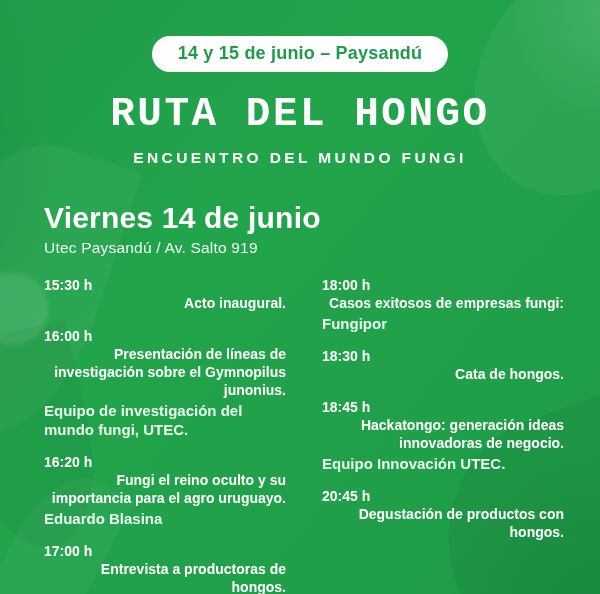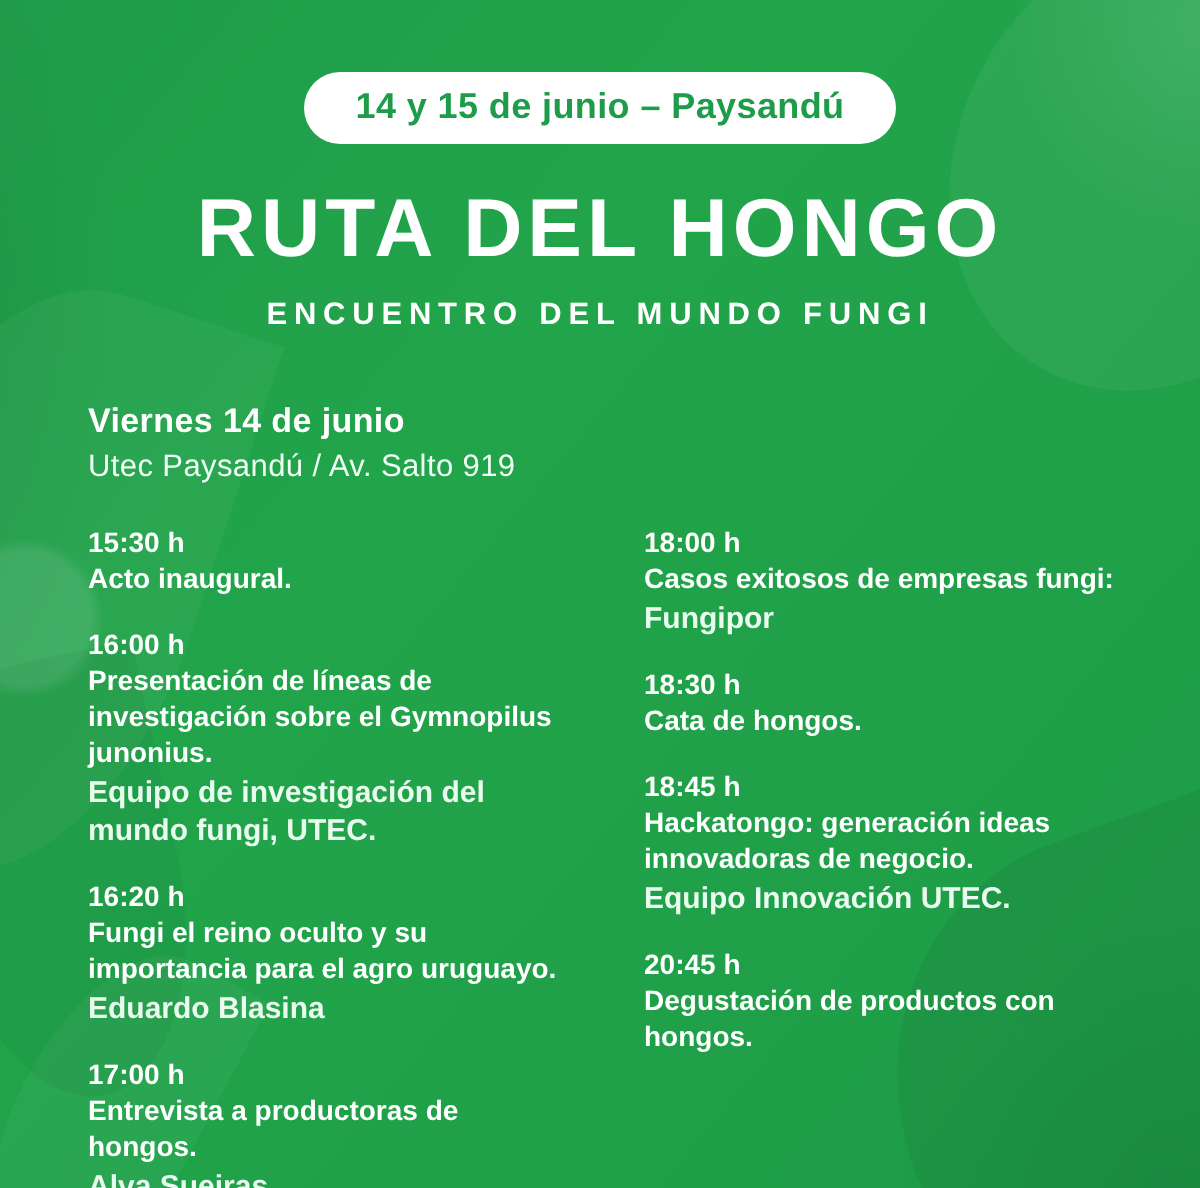--- a/index.html
+++ b/index.html
@@ -52,41 +52,41 @@
     font-size: 18px;
     font-weight: bold;
     letter-spacing: 0.2px;
     text-align: center;
   }
 
   .title {
     margin-top: 22px;
     text-align: center;
     color: #ffffff;
-    font-family: Liberation Sans, sans-serif;
+    font-family: Liberation Mono, monospace;
     font-size: 41px;
     font-weight: bold;
     letter-spacing: 2.5px;
     line-height: 1;
   }
   .subtitle {
     margin-top: 14px;
     text-align: center;
     color: #ffffff;
     font-size: 15.5px;
     font-weight: bold;
     letter-spacing: 3.4px;
   }
 
   .day-block {
     margin: 34px 0 0 44px;
   }
   .day-title {
     color: #ffffff;
-    font-size: 17px;
+    font-size: 30px;
     font-weight: bold;
     letter-spacing: 0.2px;
   }
   .venue {
     margin-top: 4px;
     color: #f0fff4;
     font-size: 15.5px;
     letter-spacing: 0.2px;
   }
 
@@ -109,20 +109,21 @@
     color: #ffffff;
     font-size: 14px;
     font-weight: bold;
     margin-bottom: 2px;
   }
   .item .desc {
     color: #ffffff;
     font-size: 14px;
     font-weight: bold;
     line-height: 1.28;
+    text-align: right;
   }
   .item .speaker {
     color: #e9fbee;
     font-size: 15px;
     font-weight: bold;
     line-height: 1.28;
     margin-top: 1px;
   }
 </style>
 </head>

